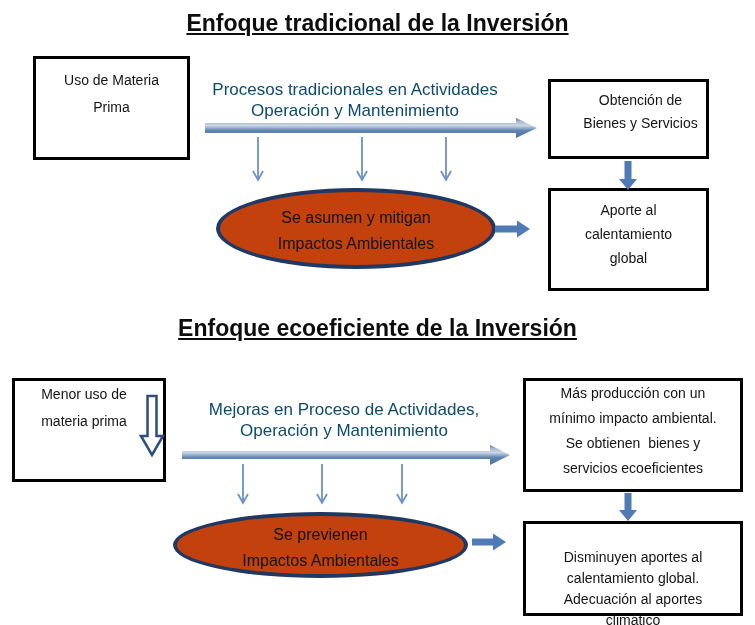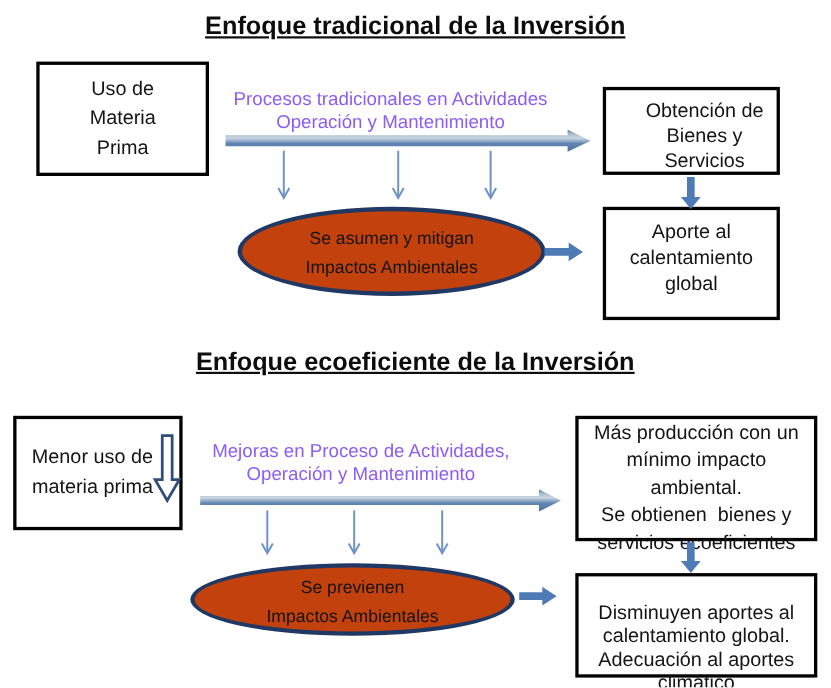--- a/index.html
+++ b/index.html
@@ -8,42 +8,42 @@
     position:relative; width:755px; height:625px; background:#ffffff;
     overflow:hidden; color:#111;
   }
   .section-title {
     position:absolute; left:0; width:755px; text-align:center;
     font-size:23px; font-weight:bold; color:#0d0d0d;
   }
   .section-title .t { text-decoration:underline; }
   .box {
     position:absolute; background:#ffffff; border:3px solid #000000;
-    box-sizing:border-box; text-align:center; font-size:18px; color:#141414;
+    box-sizing:border-box; text-align:center; font-size:14px; color:#141414;
   }
   .line { display:block; white-space:pre-wrap; }
   .process-label {
-    position:absolute; text-align:center; font-size:17px; color:#8b5cf6;
+    position:absolute; text-align:center; font-size:17px; color:#0c4a6e;
     line-height:21px;
   }
   .ellipse {
     position:absolute; background:#c2410c; border:4px solid #1F3864;
     border-radius:50%; box-sizing:border-box; text-align:center;
     font-size:16px; color:#141414; line-height:26px;
   }
   #arrow-layer {
     position:absolute; left:0; top:0; width:755px; height:625px;
     pointer-events:none;
   }
   
   .b-uso      { padding-top:8px;  line-height:27px; }
   .b-uso .inner { width:122px; margin:0 auto; }
   .b-obtencion{ padding-top:7px;  line-height:23px; }
   .b-aporte   { padding-top:7px;  line-height:24px; }
-  .b-menor    { padding-top:21px;  line-height:27px; text-align:left; }
+  .b-menor    { padding-top:0;  line-height:27px; text-align:left; }
   .b-menor .inner { width:122px; margin-left:8px; text-align:center; }
   .b-mas      { padding-top:0;  line-height:25px; }
   .b-disminuyen{ padding-top:23px; line-height:21px; }
   .e-top      { padding-top:13px; }
   .e-bottom   { padding-top:6px;  }
 </style>
 </head>
 <body>
 
 <div id="canvas">
@@ -88,21 +88,21 @@
     <span class="t">Enfoque ecoeficiente de la Inversión</span>
   </div>
 
   <div class="box b-menor" style="left:12px; top:378px; width:154px; height:104px;">
     <div class="inner">
       <span class="line">Menor uso de</span>
       <span class="line">materia prima</span>
     </div>
   </div>
 
-  <div class="process-label" style="left:173px; top:399px; width:310px;">
+  <div class="process-label" style="left:189px; top:399px; width:310px;">
     <span class="line">Mejoras en Proceso de Actividades,</span>
     <span class="line">Operación y Mantenimiento</span>
   </div>
 
   <div class="box b-mas" style="left:523px; top:378px; width:220px; height:114px;">
     <div>
       <span class="line">Más producción con un</span>
       <span class="line">mínimo impacto ambiental.</span>
       <span class="line">Se obtienen  bienes y</span>
       <span class="line">servicios ecoeficientes</span>

